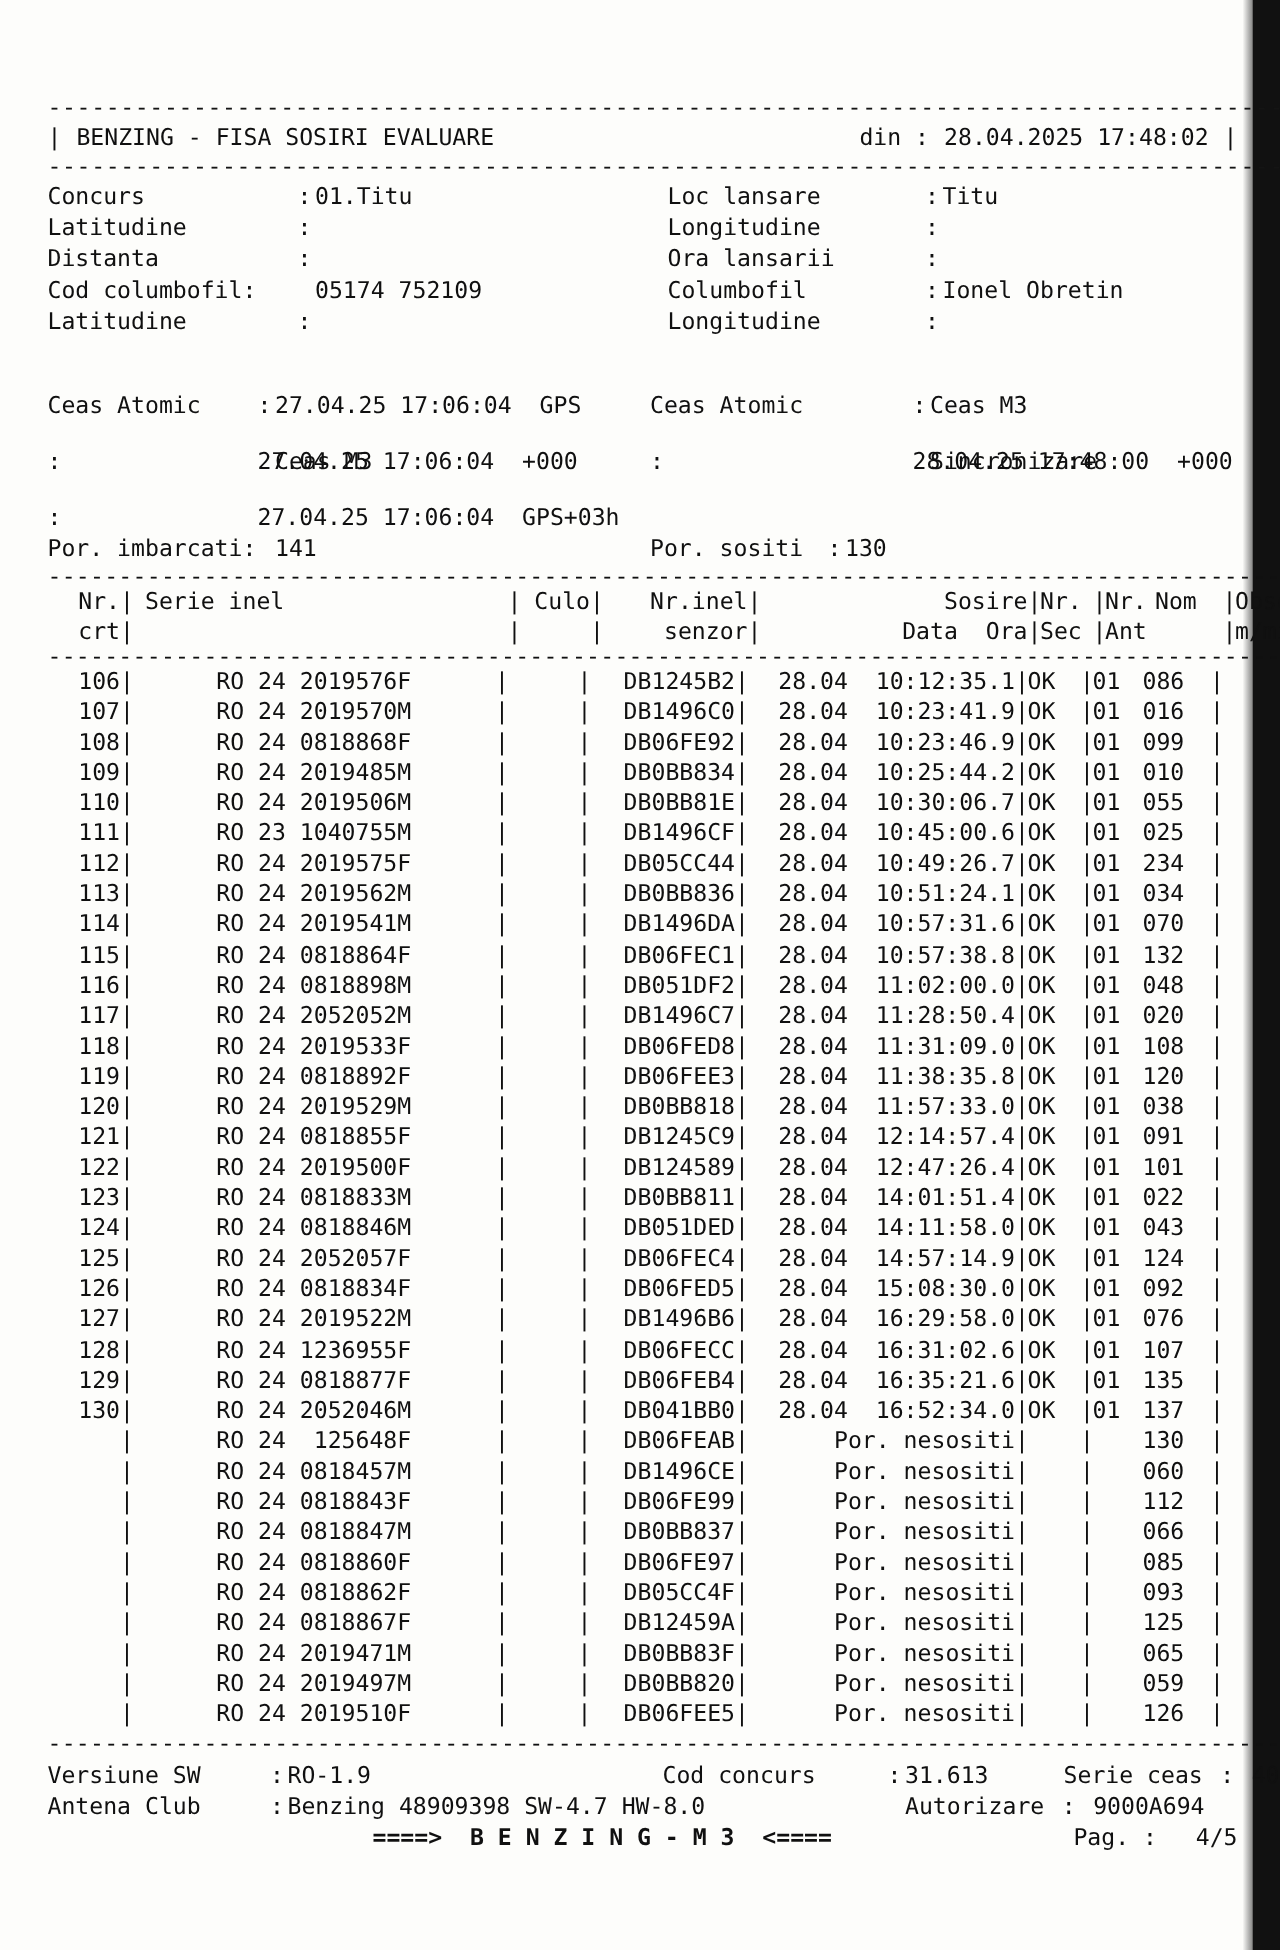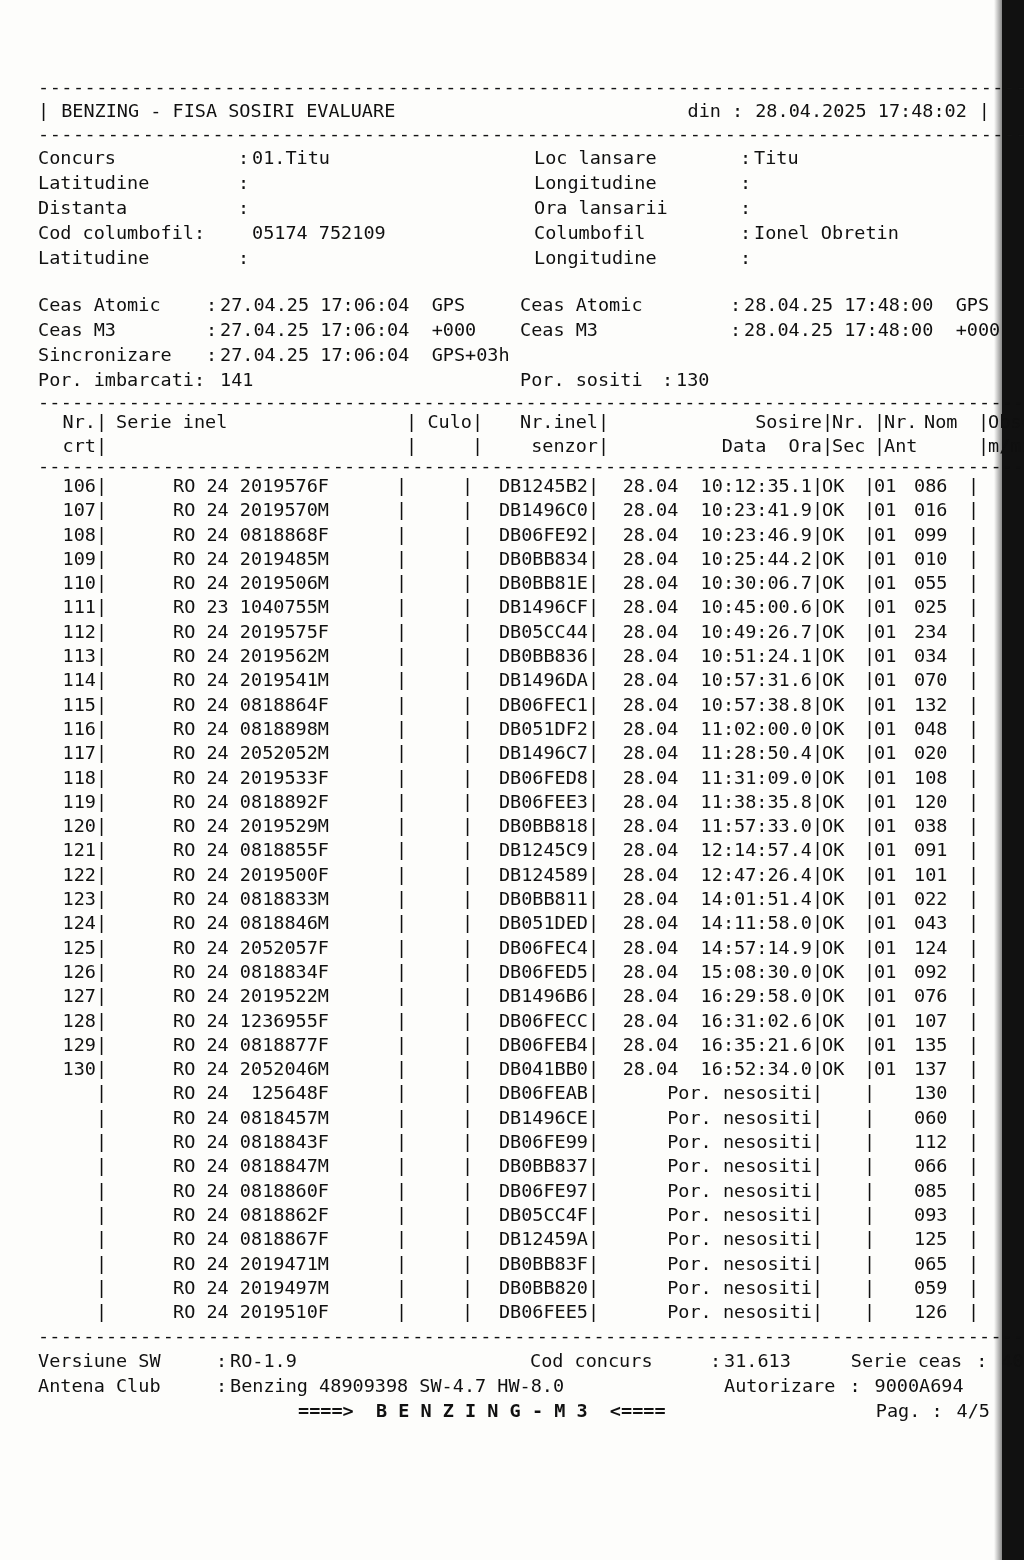--- a/index.html
+++ b/index.html
@@ -80,20 +80,21 @@
   }
   .times-grid {
     display: grid;
     grid-template-columns: 168px 14px 300px 210px 14px 1fr;
     row-gap: 0px;
   }
   .times-grid > div {
     font-size: 18.5px;
     line-height: 25px;
     white-space: pre;
+    margin-top: 20px;
   }
   .por-grid {
     display: grid;
     grid-template-columns: 168px 14px 300px 142px 14px 1fr;
   }
   .por-grid > div {
     font-size: 18.5px;
     line-height: 25px;
     white-space: pre;
   }
@@ -208,21 +209,20 @@
       <div>:</div>
       <div></div>
     </div>
 
     <div class="times times-grid">
       <div>Ceas Atomic</div>
       <div>:</div>
       <div><span>27.04.25 17:06:04</span><span>  </span><span>GPS</span></div>
       <div>Ceas Atomic</div>
       <div>:</div>
-      <div><span>28.04.25 17:48:00</span><span>  </span><span>GPS</span></div>
 
       <div>Ceas M3</div>
       <div>:</div>
       <div><span>27.04.25 17:06:04</span><span>  </span><span>+000</span></div>
       <div>Ceas M3</div>
       <div>:</div>
       <div><span>28.04.25 17:48:00</span><span>  </span><span>+000</span></div>
 
       <div>Sincronizare</div>
       <div>:</div>
@@ -943,20 +943,20 @@
       <div style="grid-column: span 3;">Benzing 48909398 SW-4.7 HW-8.0</div>
       <div style="display:flex; gap:14px;">
         <span>Autorizare</span>
         <span>:</span>
         <span>9000A694</span>
       </div>
     </div>
 
     <div class="footer-center">
       <div style="padding-left:260px;font-weight:bold;">====&gt;  B E N Z I N G - M 3  &lt;====</div>
-      <div style="display:flex; gap:14px;">
+      <div style="display:flex; gap:31px;">
         <span>Pag. :</span>
         <span>4/5</span>
       </div>
     </div>
 
   </div>
 </div>
 
 </body></html>

